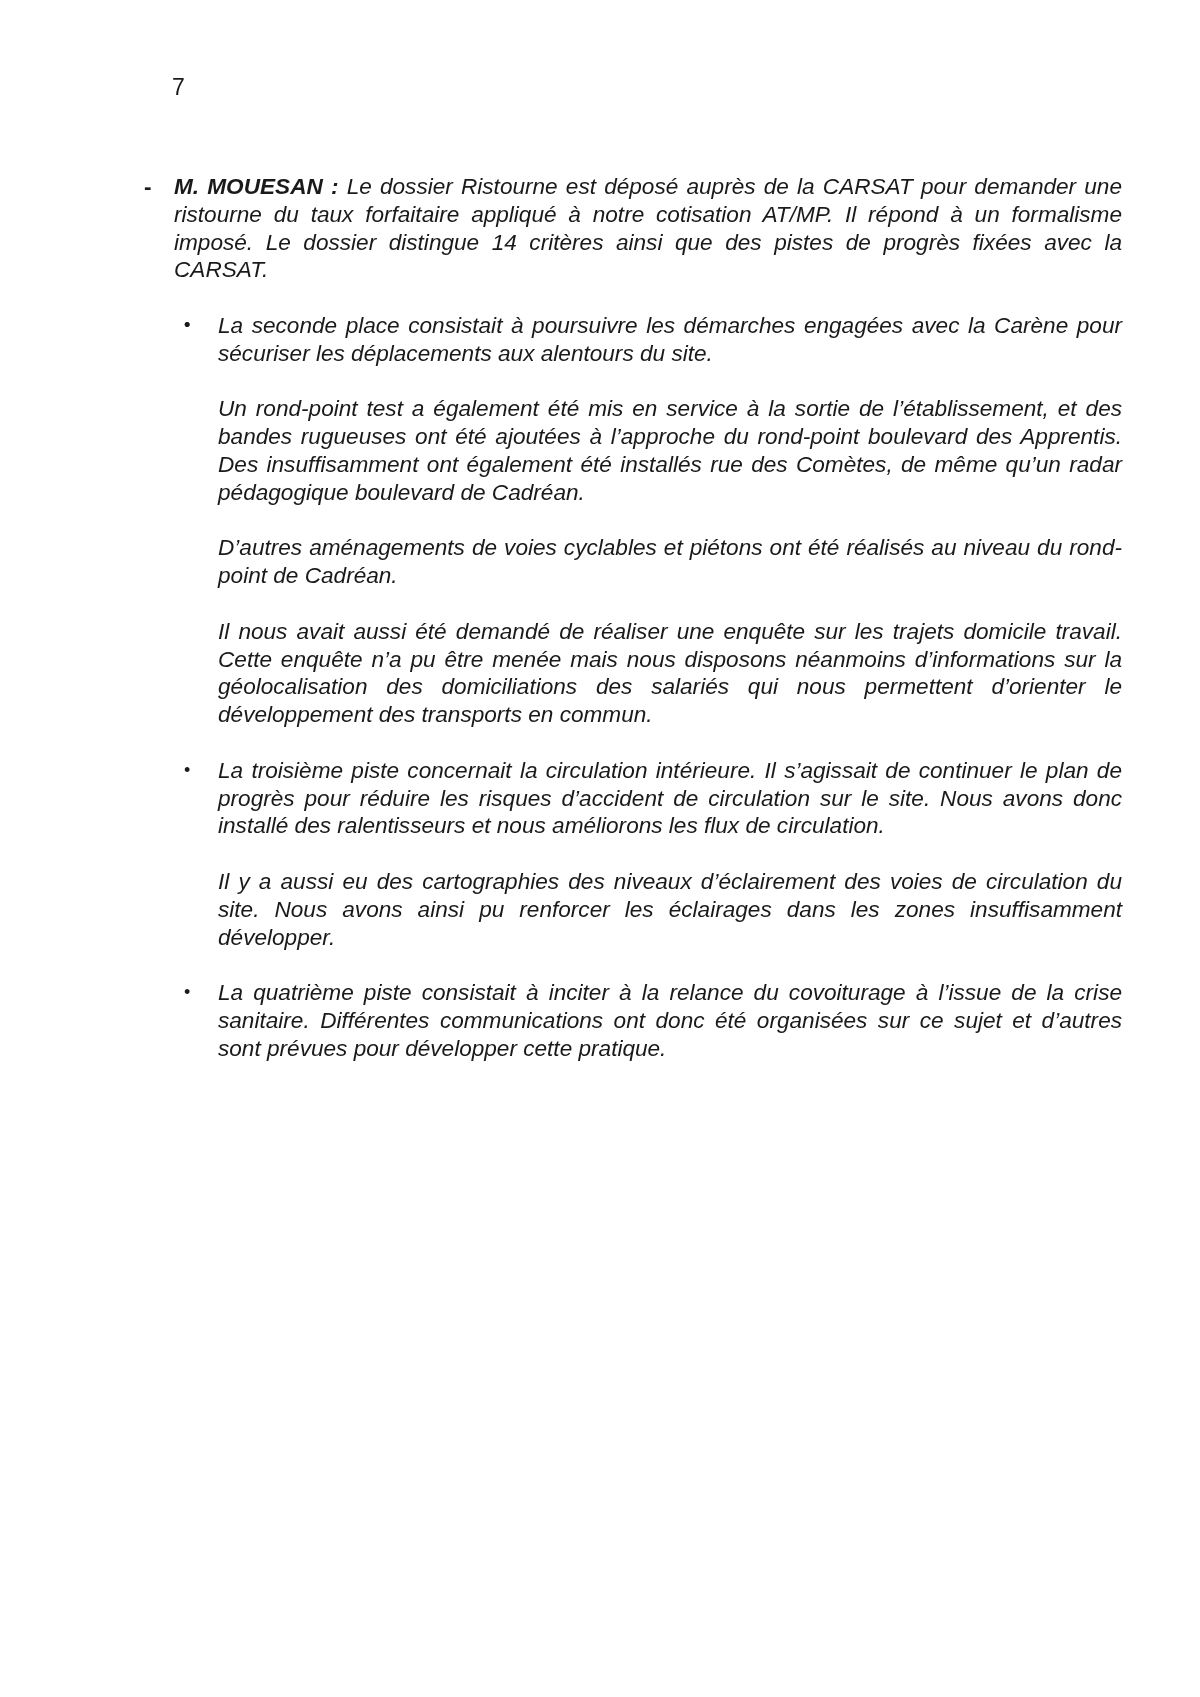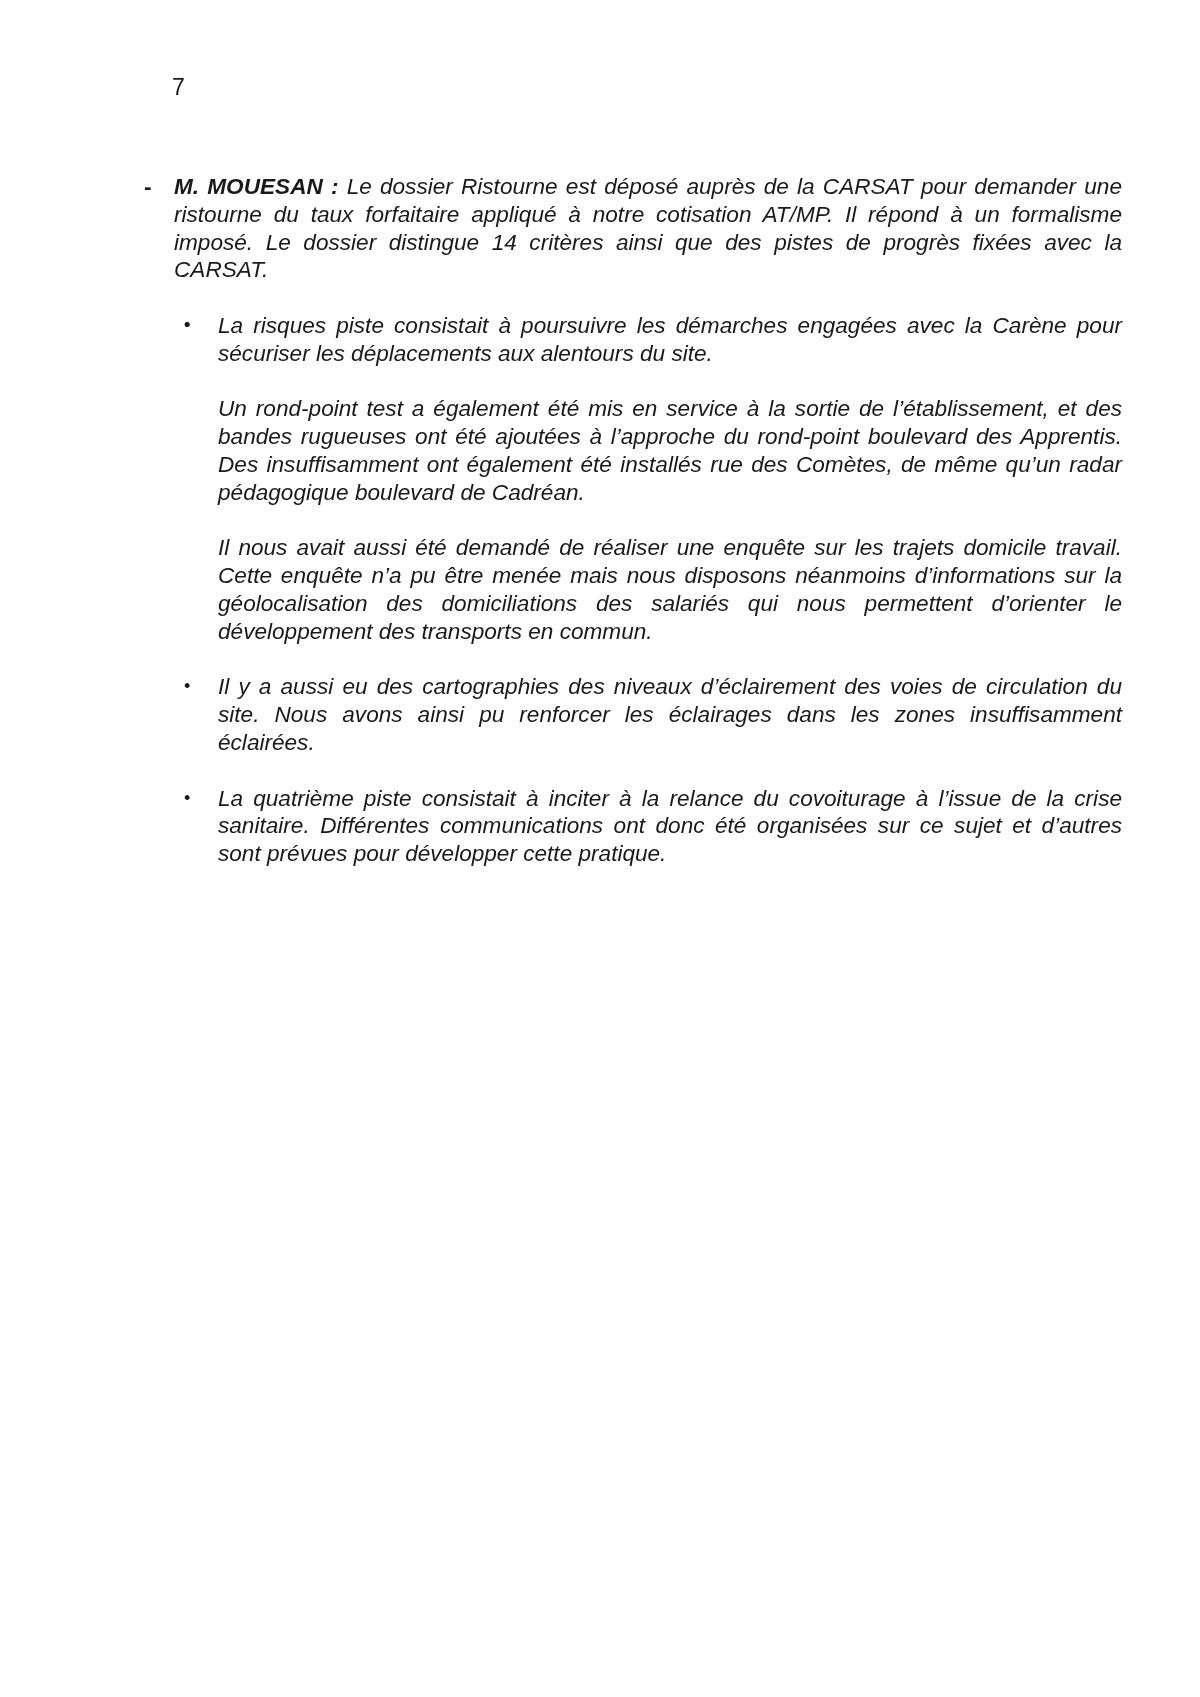--- a/index.html
+++ b/index.html
@@ -27,26 +27,28 @@
     <span class="dash">-</span>
     <p><span class="speaker">M. MOUESAN :</span><span> Le dossier Ristourne est déposé auprès de la CARSAT pour demander une ristourne du taux forfaitaire appliqué à notre cotisation AT/MP. Il répond à un formalisme imposé. Le dossier distingue 14 critères ainsi que des pistes de progrès fixées avec la CARSAT.</span></p>
   </div>
 
   <ul class="bullets">
     <li class="bullet-item">
       <span class="bullet-dot">•</span>
     </li>
     <li class="bullet-item">
       <span class="bullet-dot">•</span>
-      <p>La risques piste consistait à poursuivre les démarches engagées avec la Carène pour sécuriser les déplacements aux alentours du site.</p>
+      <p>La seconde place consistait à poursuivre les démarches engagées avec la Carène pour sécuriser les déplacements aux alentours du site.</p>
       <p>Un rond-point test a également été mis en service à la sortie de l’établissement, et des bandes rugueuses ont été ajoutées à l’approche du rond-point boulevard des Apprentis. Des insuffisamment ont également été installés rue des Comètes, de même qu’un radar pédagogique boulevard de Cadréan.</p>
+      <p>D’autres aménagements de voies cyclables et piétons ont été réalisés au niveau du rond-point de Cadréan.</p>
       <p>Il nous avait aussi été demandé de réaliser une enquête sur les trajets domicile travail. Cette enquête n’a pu être menée mais nous disposons néanmoins d’informations sur la géolocalisation des domiciliations des salariés qui nous permettent d’orienter le développement des transports en commun.</p>
     </li>
     <li class="bullet-item">
       <span class="bullet-dot">•</span>
-      <p>Il y a aussi eu des cartographies des niveaux d’éclairement des voies de circulation du site. Nous avons ainsi pu renforcer les éclairages dans les zones insuffisamment éclairées.</p>
+      <p>La troisième piste concernait la circulation intérieure. Il s’agissait de continuer le plan de progrès pour réduire les risques d’accident de circulation sur le site. Nous avons donc installé des ralentisseurs et nous améliorons les flux de circulation.</p>
+      <p>Il y a aussi eu des cartographies des niveaux d’éclairement des voies de circulation du site. Nous avons ainsi pu renforcer les éclairages dans les zones insuffisamment développer.</p>
     </li>
     <li class="bullet-item">
       <span class="bullet-dot">•</span>
       <p>La quatrième piste consistait à inciter à la relance du covoiturage à l’issue de la crise sanitaire. Différentes communications ont donc été organisées sur ce sujet et d’autres sont prévues pour développer cette pratique.</p>
     </li>
   </ul>
 </div>
 
 </body></html>

